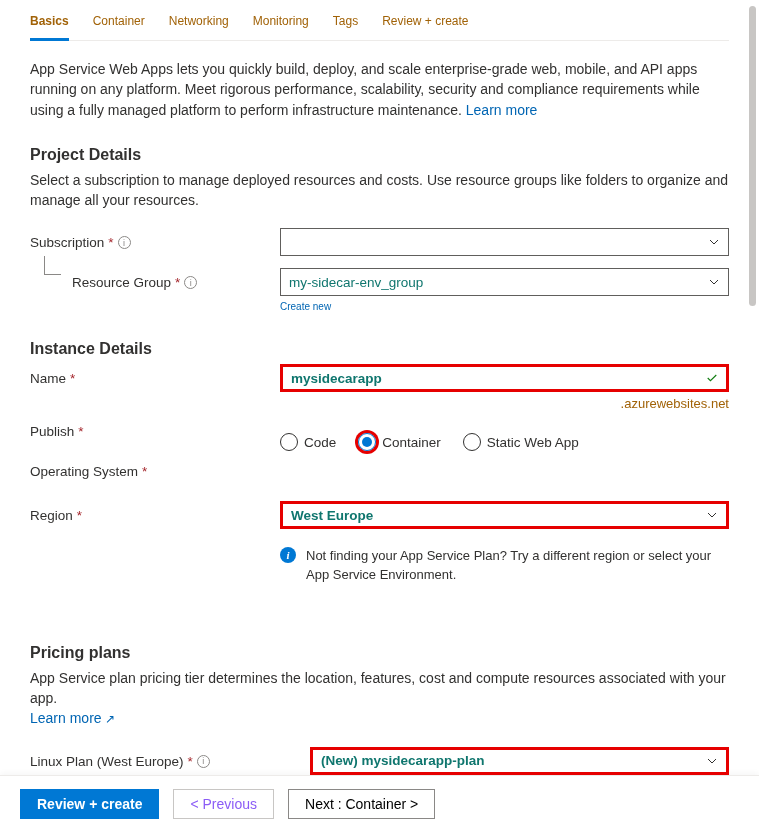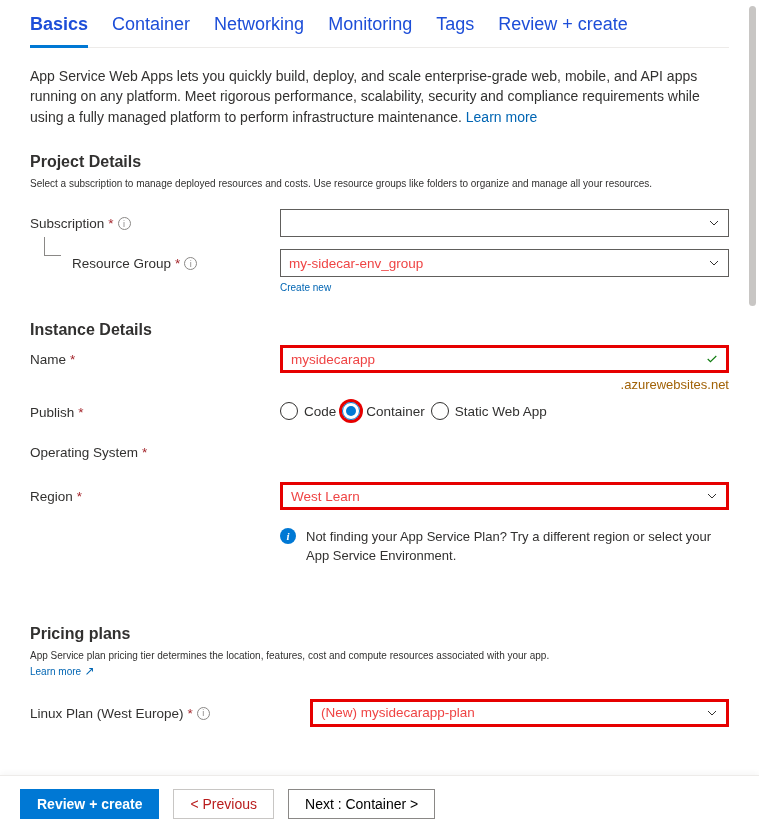--- a/index.html
+++ b/index.html
@@ -1,65 +1,65 @@
 <!DOCTYPE html>
 <html><head>
 <meta charset="utf-8">
 <style>
   * { box-sizing: border-box; font-family: "Segoe UI", Arial, sans-serif; }
   body { margin: 0; background: #fff; color: #323130; width: 759px; }
   .scroll-pane { height: 775px; overflow-y: auto; padding: 0 30px 20px 30px; position: relative; }
   .tabs { display: flex; gap: 24px; border-bottom: 1px solid #edebe9; padding-top: 14px; margin-bottom: 18px; }
-  .tab { font-size: 18px; color: #1d4ed8; padding-bottom: 10px; cursor: pointer; }
+  .tab { font-size: 12px; color: #a16207; padding-bottom: 10px; cursor: pointer; }
   .tab.active { font-weight: 600; border-bottom: 3px solid #0078d4; margin-bottom: -1px; }
   .intro { font-size: 14px; line-height: 1.45; color: #323130; margin-bottom: 8px; }
   .link { color: #0065b3; cursor: pointer; }
   .link.ext::after { content: " ↗"; font-size: 12px; }
   h3 { font-size: 16px; font-weight: 600; margin: 26px 0 6px 0; }
-  .sub { font-size: 10px; line-height: 1.45; margin-bottom: 18px; }
+  .sub { font-size: 14px; line-height: 1.45; margin-bottom: 18px; }
   .row { display: flex; align-items: flex-start; margin-bottom: 6px; min-height: 34px; }
   .label-col { width: 250px; font-size: 13.5px; color: #323130; padding-top: 7px; display: flex; align-items: center; gap: 4px; }
   .label-col.indent { padding-left: 42px; position: relative; }
   .label-col.indent::before {
     content: ""; position: absolute; left: 14px; top: -12px; width: 16px; height: 18px;
     border-left: 1px solid #8a8886; border-bottom: 1px solid #8a8886;
   }
   .req { color: #a4262c; }
   .info-icon { width: 13px; height: 13px; border: 1px solid #8a8886; border-radius: 50%; display: inline-flex; align-items: center; justify-content: center; font-size: 9px; color: #8a8886; cursor: default; }
   .field-col { flex: 1; }
   .select, .text-input {
     width: 100%; height: 28px; border: 1px solid #605e5c; background: #fff;
     display: flex; align-items: center; justify-content: space-between;
-    padding: 0 8px; font-size: 13.5px; color: #ef4444; cursor: pointer;
+    padding: 0 8px; font-size: 13.5px; color: #0f766e; cursor: pointer;
   }
   .text-input { cursor: text; }
   .chev { width: 12px; height: 12px; display: inline-flex; align-items: center; justify-content: center; }
   .chev svg { stroke: #323130; }
   .check-icon svg { stroke: #107c10; }
   .create-link { font-size: 10px; color: #0065b3; cursor: pointer; margin-top: 2px; display: inline-block; }
   .suffix { font-size: 13px; text-align: right; color: #a16207; margin-top: 4px; }
-  .radios { display: flex; gap: 6px; align-items: flex-end; padding-top: 4px; flex-wrap: wrap; }
+  .radios { display: flex; gap: 22px; align-items: flex-end; padding-top: 4px; flex-wrap: wrap; margin-top: 12px; }
   .radio { display: flex; align-items: center; gap: 6px; font-size: 13.5px; cursor: pointer; }
   .radio .dot {
     width: 18px; height: 18px; border: 1.5px solid #323130; border-radius: 50%;
     display: flex; align-items: center; justify-content: center;
   }
   .radio.sel .dot { border-color: #0078d4; }
   .radio.sel .dot::after { content: ""; width: 10px; height: 10px; background: #0078d4; border-radius: 50%; }
-  .hl-red { border: 3px solid #e60000 !important; }
+  .hl-red { border: 3px solid #e60000 !important; font-weight: bold; }
   .radio.hl-red-ring .dot { box-shadow: 0 0 0 3px #e60000; }
   .note { display: flex; gap: 10px; font-size: 13px; color: #323130; margin-top: 18px; line-height: 1.4; }
   .note .icon { width: 16px; height: 16px; background: #0078d4; border-radius: 50%; color: #fff; display: flex; align-items: center; justify-content: center; font-size: 11px; font-weight: bold; flex-shrink: 0; font-family: Georgia, serif; font-style: italic; }
   .footer {
     height: 56px; border-top: 1px solid #edebe9; display: flex; align-items: center;
     gap: 14px; padding: 0 20px; box-shadow: 0 -2px 6px rgba(0,0,0,0.04);
   }
   .btn { height: 30px; padding: 0 16px; font-size: 14px; border: 1px solid #8a8886; background: #fff; cursor: pointer; display: inline-flex; align-items: center; }
   .btn.primary { background: #0078d4; color: #fff; border-color: #0078d4; font-weight: 600; }
-  .btn.disabled { color: #b91c1c; border-color: #c8c6c4; cursor: default; }
+  .btn.disabled { color: #8b5cf6; border-color: #c8c6c4; cursor: default; }
   .scrollbar-fake { position: absolute; right: 3px; top: 6px; width: 7px; height: 300px; background: #c8c6c4; border-radius: 4px; }
   .outer { position: relative; }
 </style>
 </head>
 <body>
 
 <div class="outer">
 <div class="scroll-pane">
 
   <div class="tabs">
@@ -165,21 +165,21 @@
     </div>
   </div>
 
   <div class="row" style="margin-top:10px;">
     <div class="label-col">
       <span>Region</span>
           <span class="req">*</span>
     </div>
     <div class="field-col">
       <div class="select hl-red">
-        <span>West Learn</span>
+        <span>West Europe</span>
         <span class="chev">
           <svg width="12" height="12" viewBox="0 0 12 12" fill="none">
                 <path d="M2 4l4 4 4-4" stroke-width="1"></path>
               </svg>
         </span>
       </div>
       <div class="note">
         <span class="icon">i</span>
         <span>Not finding your App Service Plan? Try a different region or select your App Service Environment.</span>
       </div>

